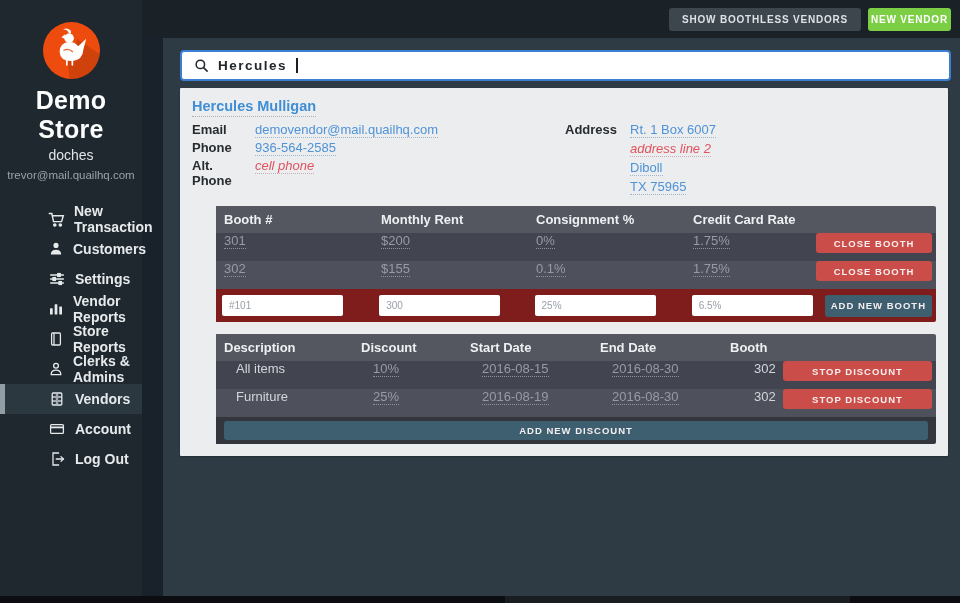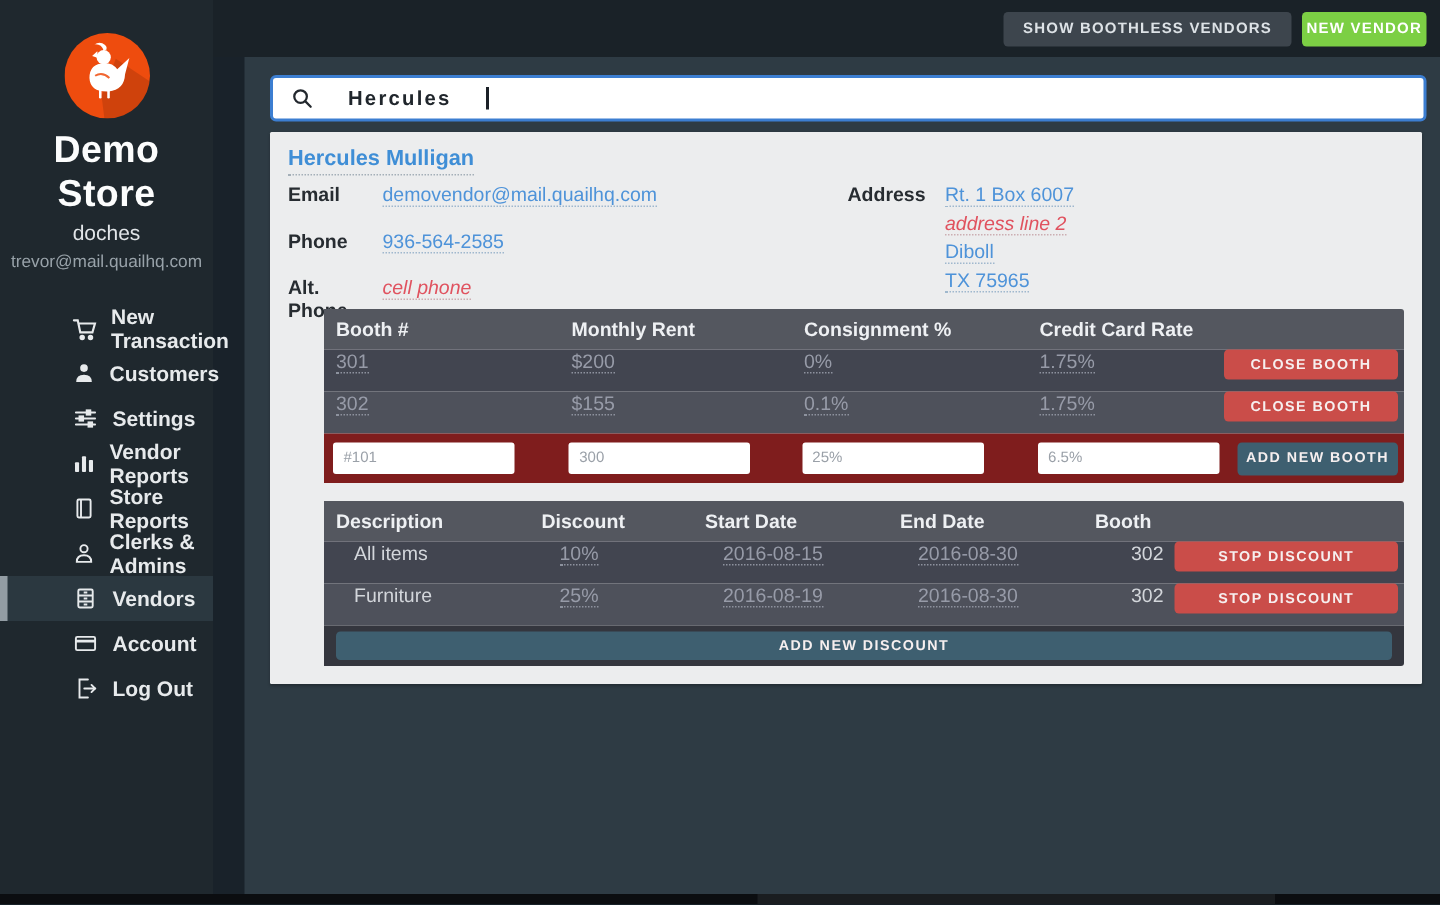--- a/index.html
+++ b/index.html
@@ -23,31 +23,31 @@
   nav { margin-top:23px; }
   .nav-item { position:relative; display:flex; align-items:center; gap:9px; height:30px;
     padding-left:48px; font-size:14px; font-weight:bold; color:#e7eaec; cursor:pointer; }
   .nav-item .ic { width:18px; height:18px; display:flex; align-items:center; justify-content:center; }
   .nav-item.active { background:#2b3840; }
   .nav-item.active::before { content:""; position:absolute; left:0; top:0; bottom:0; width:5px; background:#939da4; }
 
   
   .main { position:absolute; left:163px; top:38px; width:797px; height:558px; background:#2e3b44; z-index:1; }
   .searchbox { position:absolute; left:17px; top:12px; width:771px; height:31px; background:#fff;
-    border:2px solid #3c7ed1; border-radius:4px; display:flex; align-items:center; padding-left:12px; gap:23px; }
+    border:2px solid #3c7ed1; border-radius:4px; display:flex; align-items:center; padding-left:12px; gap:9px; }
   .search-text { font-size:13.5px; font-weight:bold; letter-spacing:1.5px; color:#20262c; }
   .caret { width:2px; height:15px; background:#1b2027; animation:blink 1s steps(1) infinite; }
   @keyframes blink { 50% { opacity:0; } }
 
   .card { position:absolute; left:17px; top:50px; width:768px; height:368px; background:#ecedee;
     border-radius:1px; box-shadow:0 1px 2px rgba(0,0,0,0.25); }
   .vendor-name { position:absolute; left:12px; top:10px; font-size:14.5px; font-weight:bold; color:#3f8ed6;
     border-bottom:1px dotted #a4afb8; padding-bottom:2px; cursor:pointer; }
   .contact { position:absolute; left:12px; top:34px; display:grid; grid-template-columns:63px auto;
-    row-gap:16px; font-size:13px; align-items:baseline; }
+    row-gap:3px; font-size:13px; align-items:baseline; }
   .f-label { font-weight:bold; color:#272c31; }
   .address { position:absolute; left:385px; top:34px; display:flex; font-size:13px; }
   .addr-label { width:65px; font-weight:bold; color:#272c31; }
   .addr-values { display:flex; flex-direction:column; gap:3px; align-items:flex-start; }
   .link-ed { color:#4e93d9; border-bottom:1px dotted #9fb8cd; cursor:pointer; }
   .red-ed { color:#e0525f; font-style:italic; border-bottom:1px dotted #cbaeb2; cursor:pointer; }
 
   
   .tbl { position:absolute; left:12px; width:744px; font-size:13px; border-radius:2px; overflow:hidden;padding-left:24px; }
   #booth-tbl { top:118px; } #disc-tbl { top:246px; }

